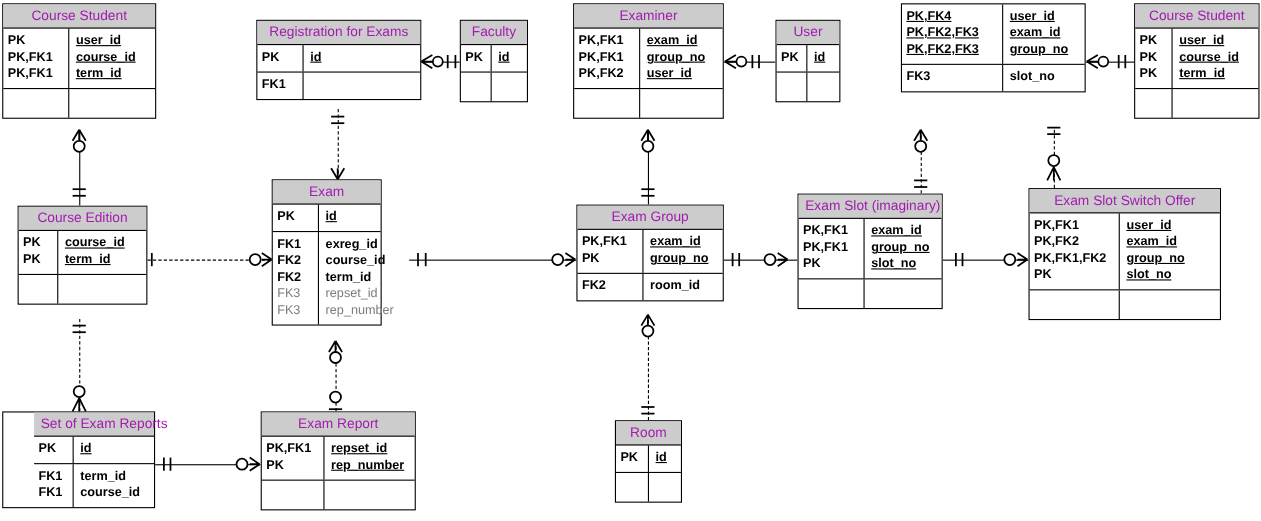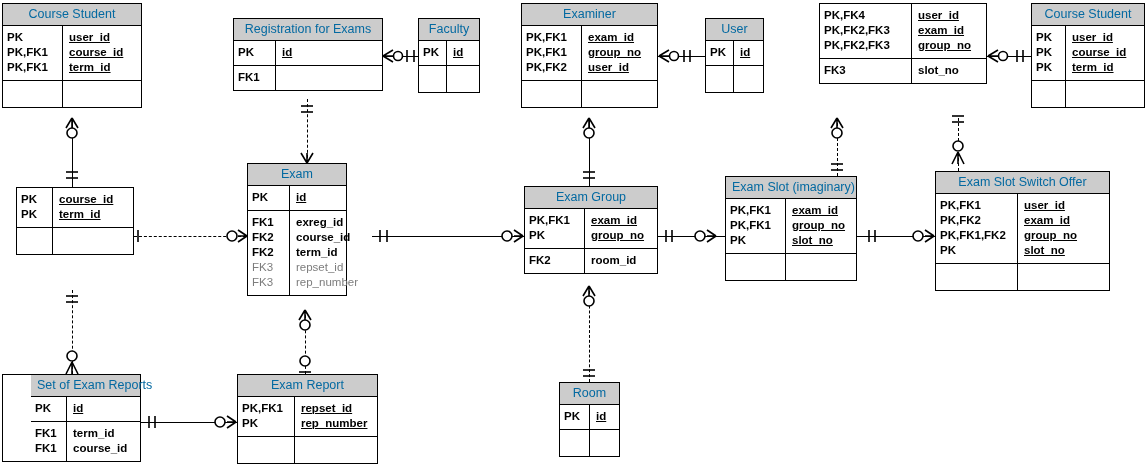--- a/index.html
+++ b/index.html
@@ -17,21 +17,21 @@
     border:1.5px solid #000;
     background:#ffffff;
     z-index:5;
   }
   .ent-title{
     box-sizing:border-box;
     background:#cccccc;
     border-bottom:1.5px solid #000;
     text-align:center;
     font-size:12.5px;
-    color:#0369a1;
+    color:#a21caf;
     line-height:1.15;
     padding:3px 6px 4px 6px;
     white-space:nowrap;
   }
   .ent-sec{
     display:flex;
     box-sizing:border-box;
   }
   .ent-sec.divider{border-top:1.5px solid #000;}
   .col-key{
@@ -304,21 +304,21 @@
       </div>
     </div>
     <div class="ent-sec divider">
       <div class="col-key empty-sec" style="width:28px;"></div>
       <div class="col-attr empty-sec"></div>
     </div>
   </div>
 
   <div class="entity" style="left:819px;top:3px;width:168px;">
     <div class="ent-sec">
-      <div class="col-key" style="width:92px;">
+      <div class="col-key" style="width:92px;text-decoration:underline;">
         <span class="rowline">PK,FK4</span>
         <span class="rowline">PK,FK2,FK3</span>
         <span class="rowline">PK,FK2,FK3</span>
       </div>
       <div class="col-attr">
         <span class="rowline pk-row">user_id</span>
         <span class="rowline pk-row">exam_id</span>
         <span class="rowline pk-row">group_no</span>
       </div>
     </div>
@@ -346,20 +346,21 @@
         <span class="rowline pk-row">term_id</span>
       </div>
     </div>
     <div class="ent-sec divider">
       <div class="col-key empty-sec" style="width:34px;"></div>
       <div class="col-attr empty-sec"></div>
     </div>
   </div>
 
   <div class="entity" style="left:16px;top:187px;width:118px;">
+    <div class="ent-title">Course Edition</div>
     <div class="ent-sec">
       <div class="col-key" style="width:36px;">
         <span class="rowline">PK</span>
         <span class="rowline">PK</span>
       </div>
       <div class="col-attr">
         <span class="rowline pk-row">course_id</span>
         <span class="rowline pk-row">term_id</span>
       </div>
     </div>

